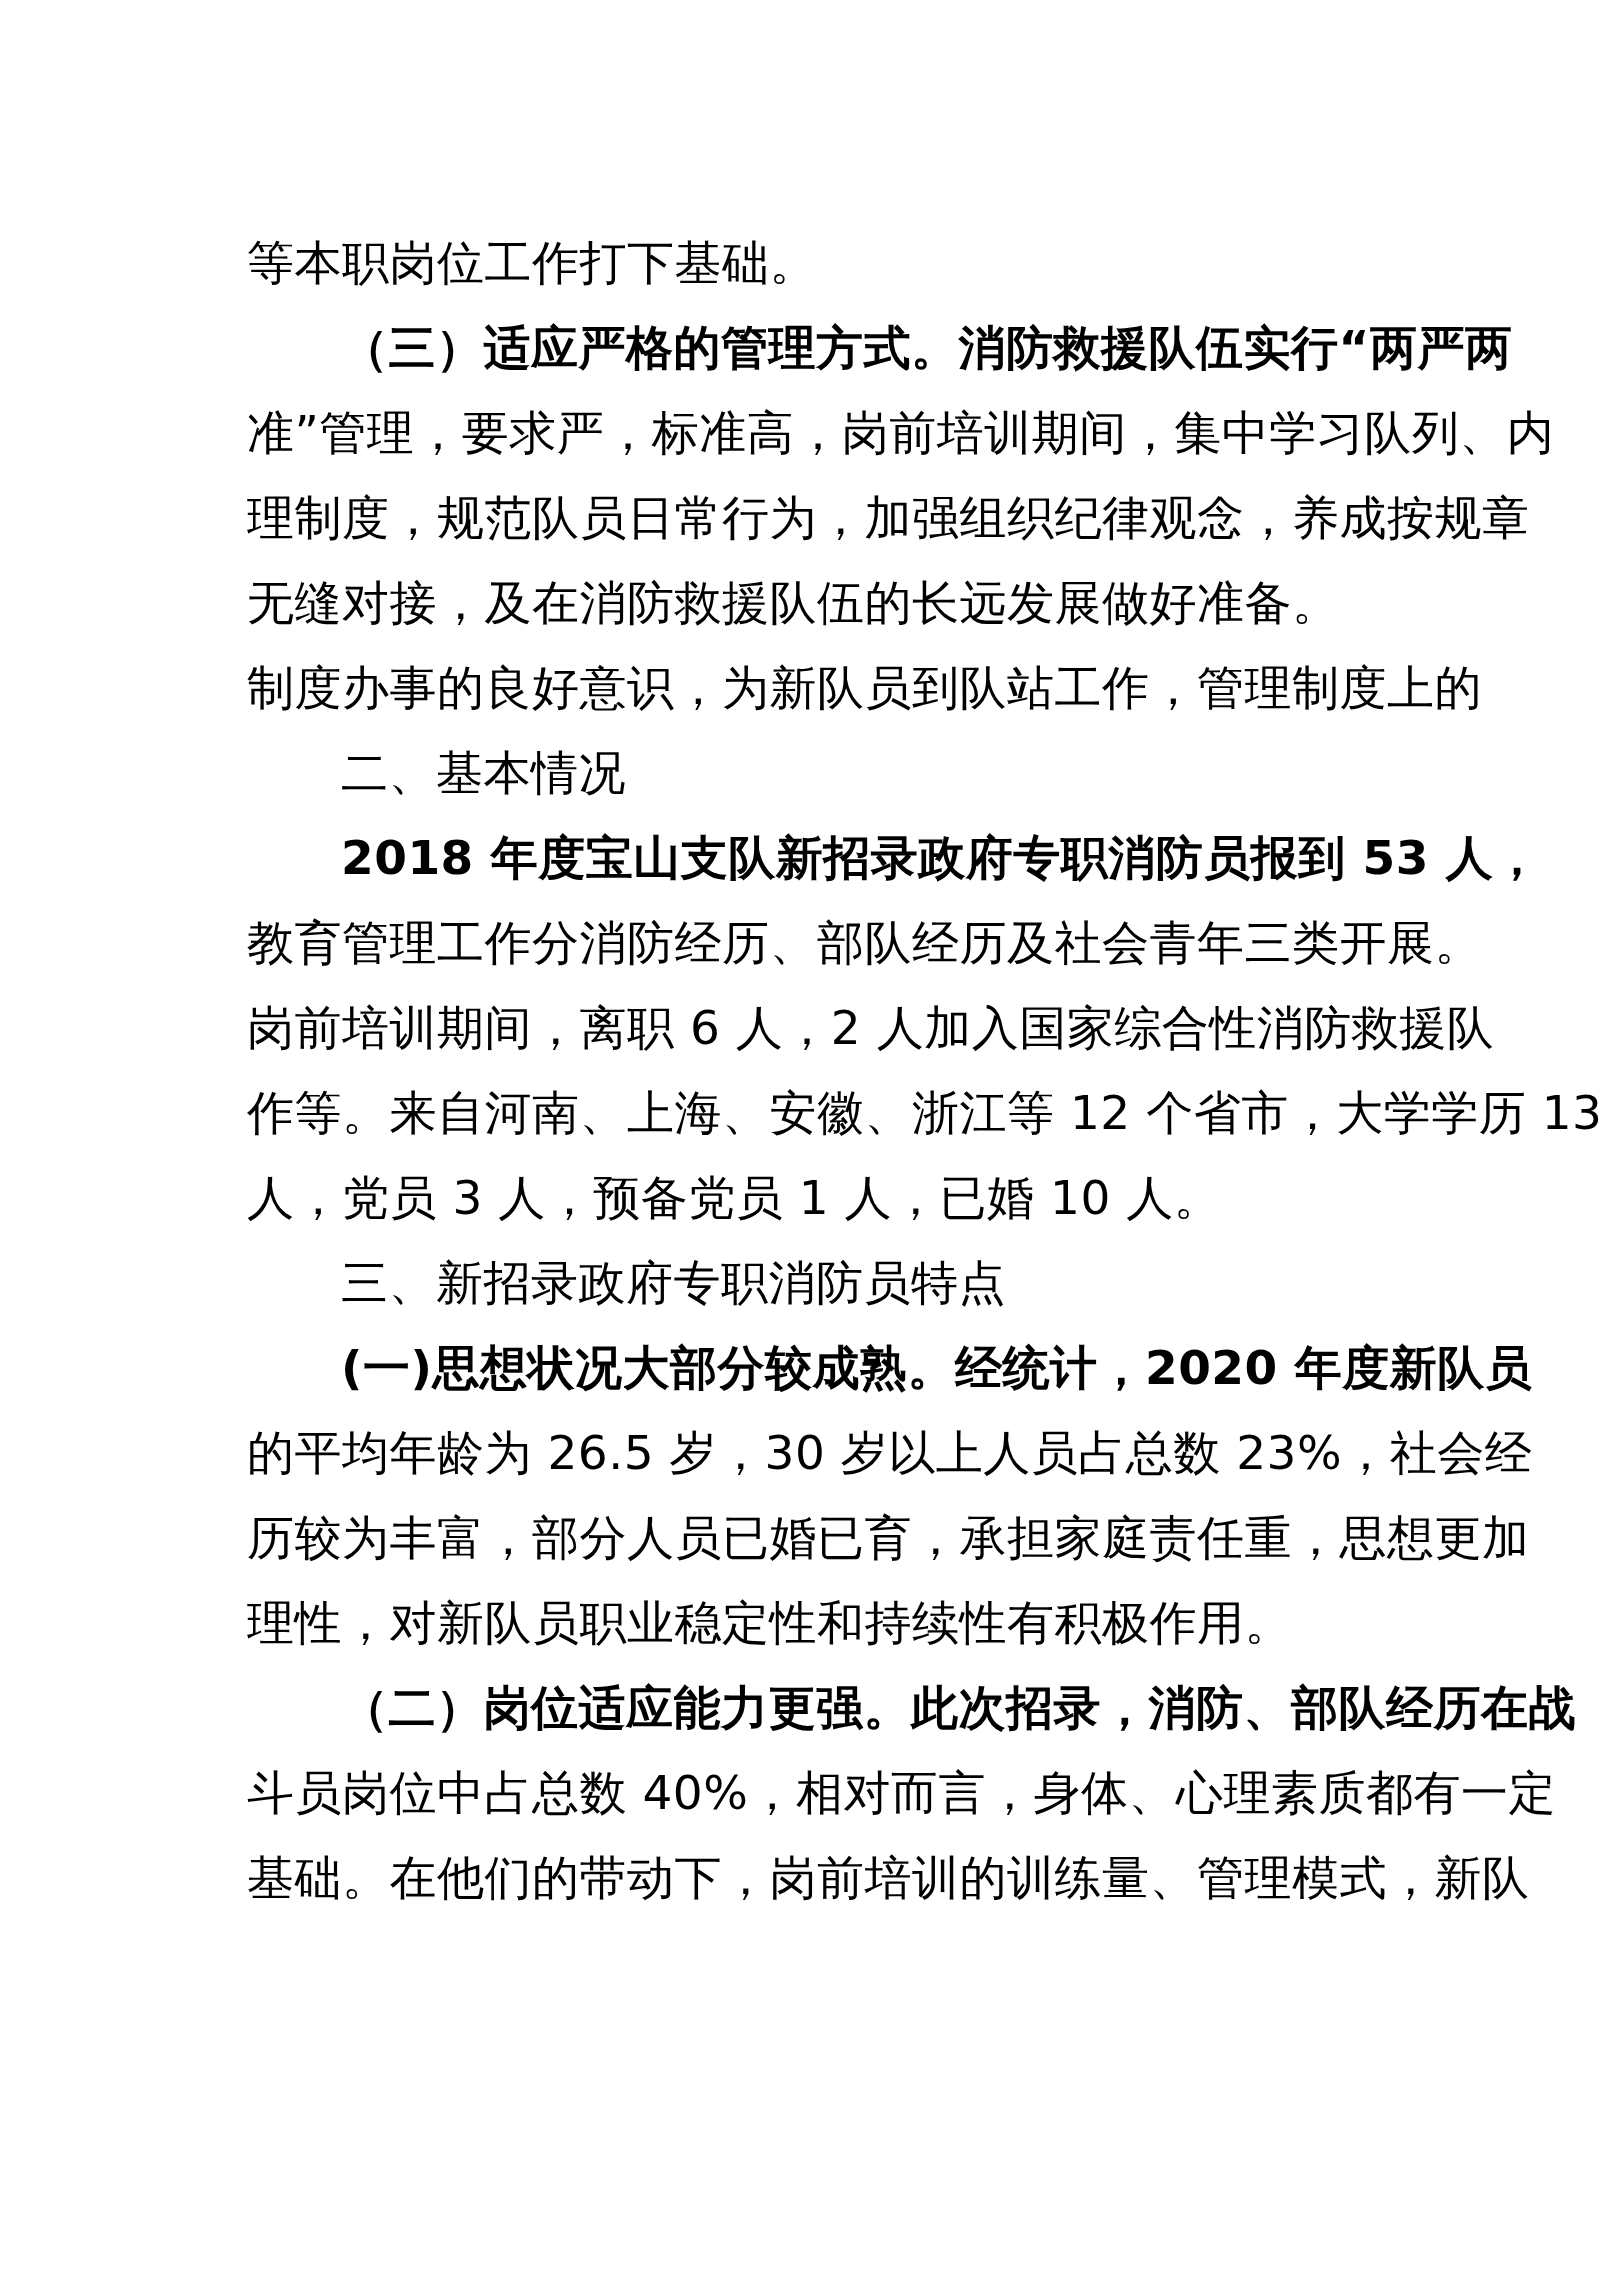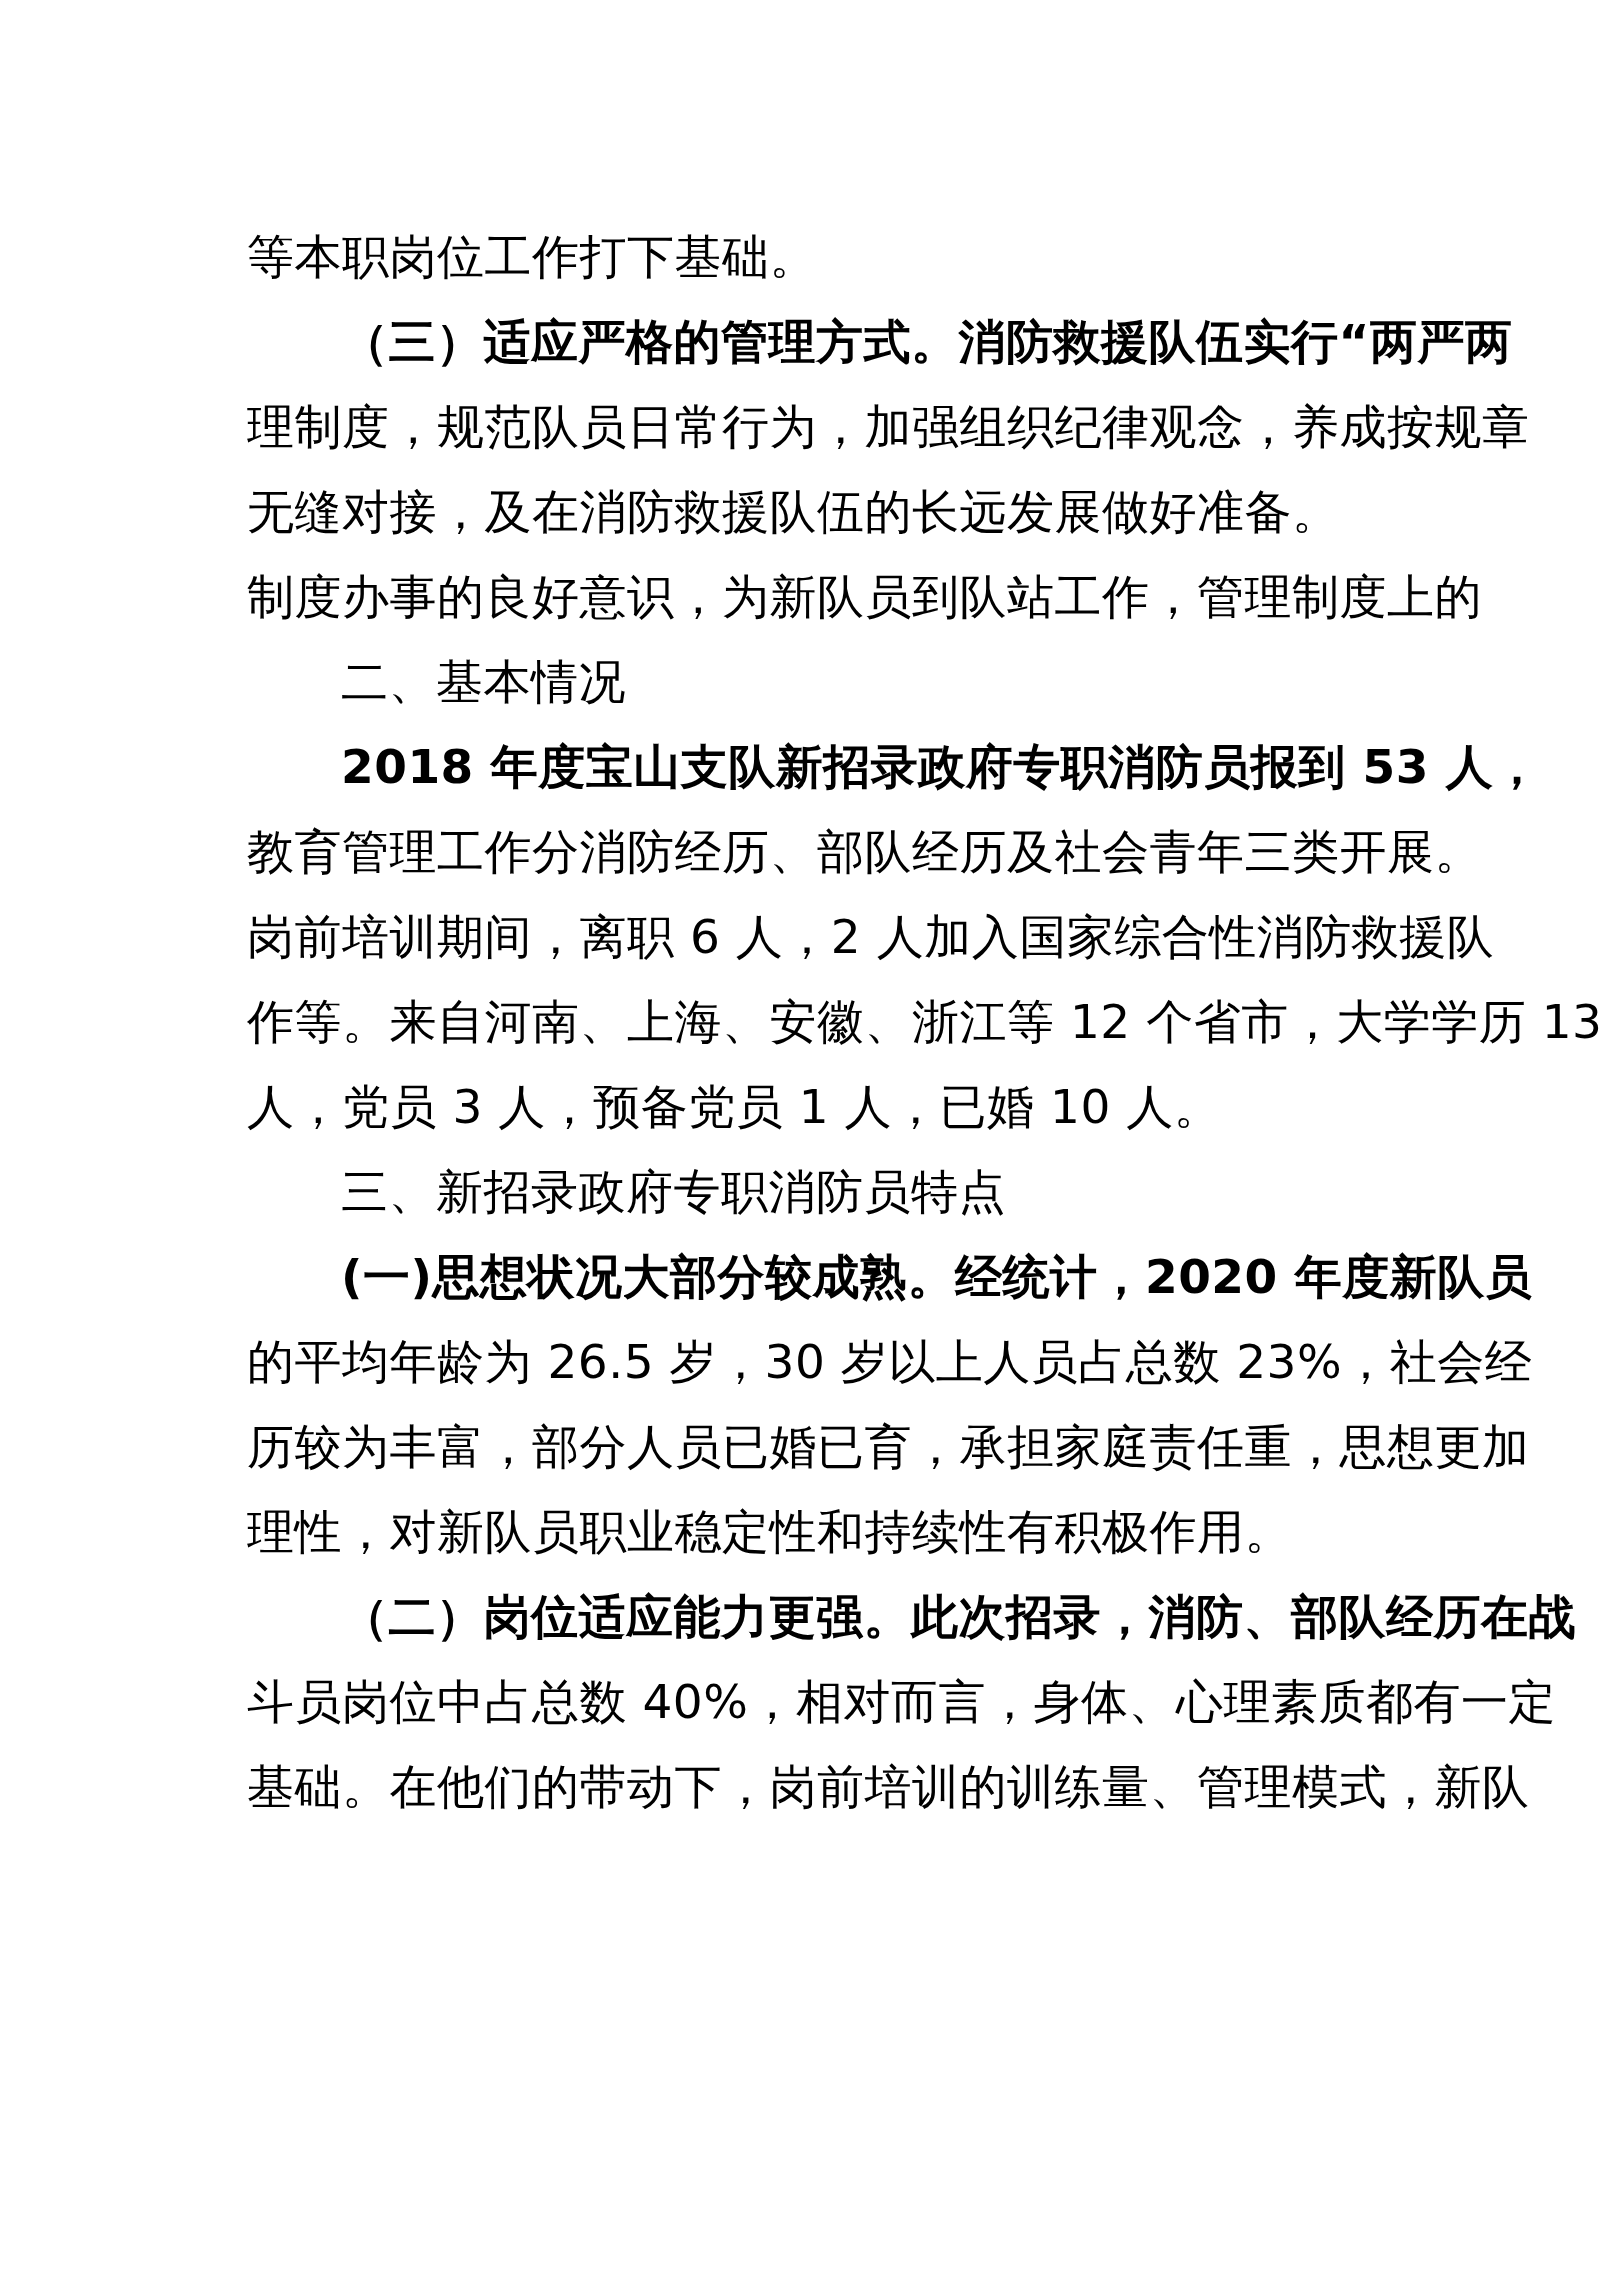--- a/index.html
+++ b/index.html
@@ -11,21 +11,21 @@
     width: 1621px;
     height: 2293px;
     position: relative;
     overflow: hidden;
     font-family: "DejaVu Sans", "Liberation Sans", sans-serif;
     color: #000000;
   }
   .page {
     position: absolute;
     left: 247px;
-    top: 214px;
+    top: 220px;
     width: 1143px;
   }
   .line {
     height: 85px;
     line-height: 85px;
     font-size: 47px;
     white-space: nowrap;
     letter-spacing: 0.5px;
     display: flex;
     justify-content: space-between;
@@ -54,20 +54,23 @@
 </style>
 </head>
 <body>
 
 <div class="page">
   <div class="line last">
       <span class="txt">等本职岗位工作打下基础。</span>
     </div>
   <div class="line indent">
       <span class="txt">（三）适应严格的管理方式。消防救援队伍实行“两严两</span>
+    </div>
+  <div class="line">
+      <span class="txt">准”管理，要求严，标准高，岗前培训期间，集中学习队列、内</span>
     </div>
   <div class="line">
       <span class="txt">理制度，规范队员日常行为，加强组织纪律观念，养成按规章</span>
     </div>
   <div class="line last">
       <span class="txt">无缝对接，及在消防救援队伍的长远发展做好准备。</span>
     </div>
   <div class="line">
       <span class="txt">制度办事的良好意识，为新队员到队站工作，管理制度上的</span>
     </div>

